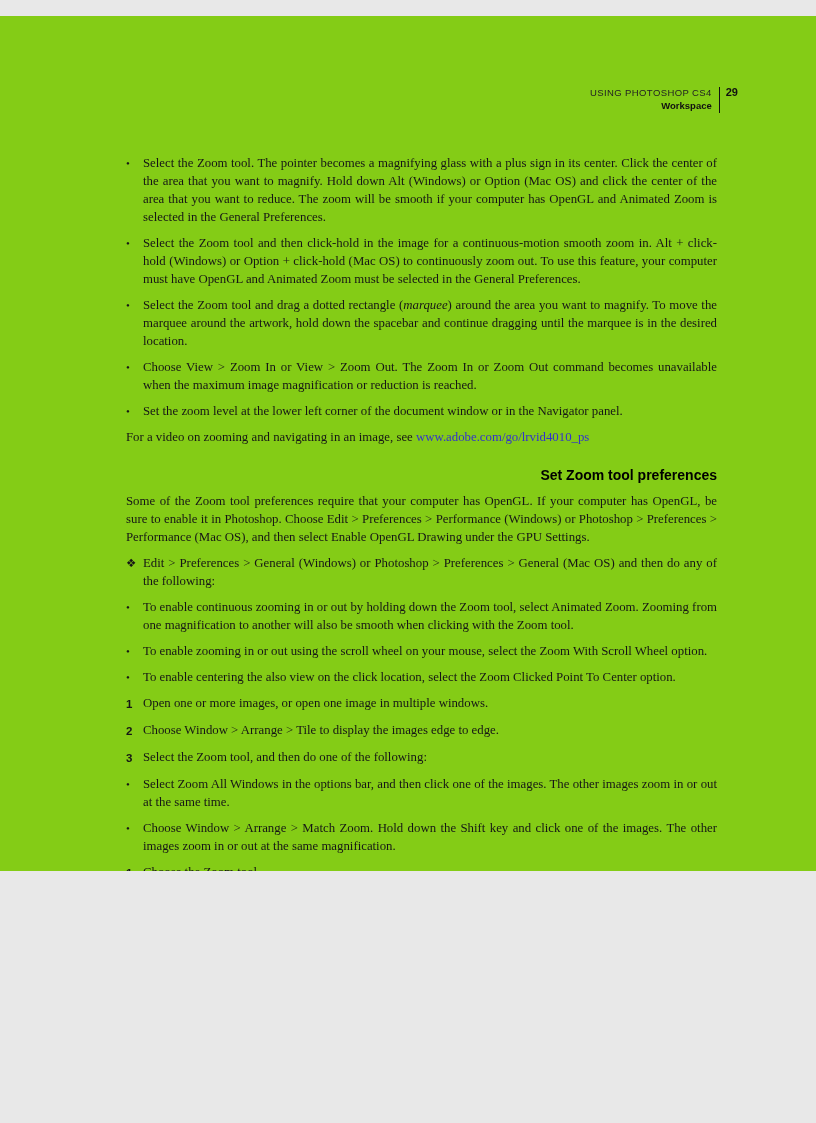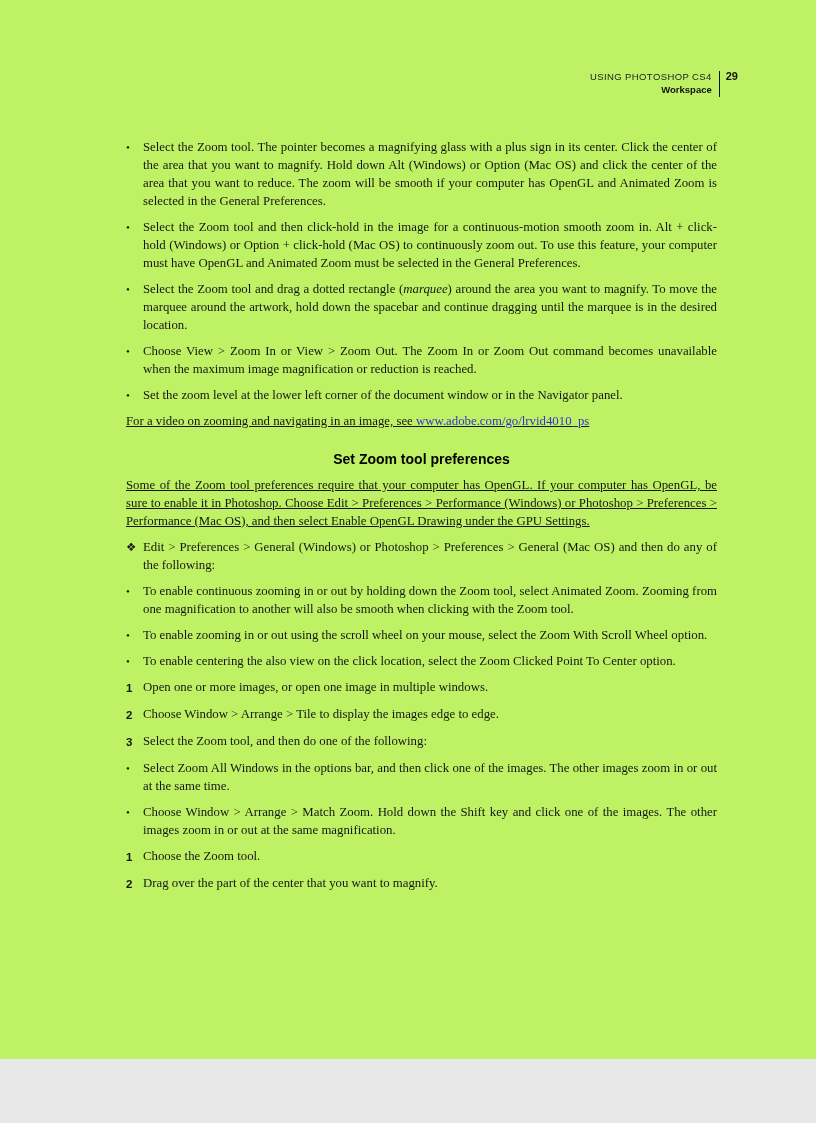--- a/index.html
+++ b/index.html
@@ -1,22 +1,22 @@
 <!DOCTYPE html>
 <html><head>
 <meta charset="utf-8">
 <style>
   * { margin: 0; padding: 0; box-sizing: border-box; }
   html, body { background: #e8e8e8; }
   .page {
     position: relative;
     width: 816px;
-    height: 1059px;
-    margin: 0 auto;
-    background: #bef264;
+    height: 855px;
+    margin: 16px auto;
+    background: #84cc16;
     font-family: "Liberation Serif", "DejaVu Serif", serif;
     color: #161616;
     overflow: hidden;
   }
 
   
   .header {
     position: absolute;
     top: 70px;
     right: 78px;
@@ -69,28 +69,28 @@
   }
   .li .marker {
     flex: 0 0 17px;
     font-size: 11px;
     color: #161616;
   }
   .li .marker.diamond {
     font-size: 11.5px;
   }
   .li .body { flex: 1 1 auto; }
-  .para { margin-bottom: 8px; text-decoration: underline; }
+  .para { margin-bottom: 8px; }
   h2 {
     font-family: "Liberation Sans", "DejaVu Sans", sans-serif;
     font-size: 14px;
     font-weight: bold;
     color: #000;
     margin: 20px 0 8px 0;
-    text-align: center;
+    text-align: right;
   }
   .step {
     display: flex;
     margin-bottom: 8px;
   }
   .step .num {
     flex: 0 0 17px;
     font-family: "Liberation Sans", "DejaVu Sans", sans-serif;
     font-weight: bold;
     font-size: 11.5px;

